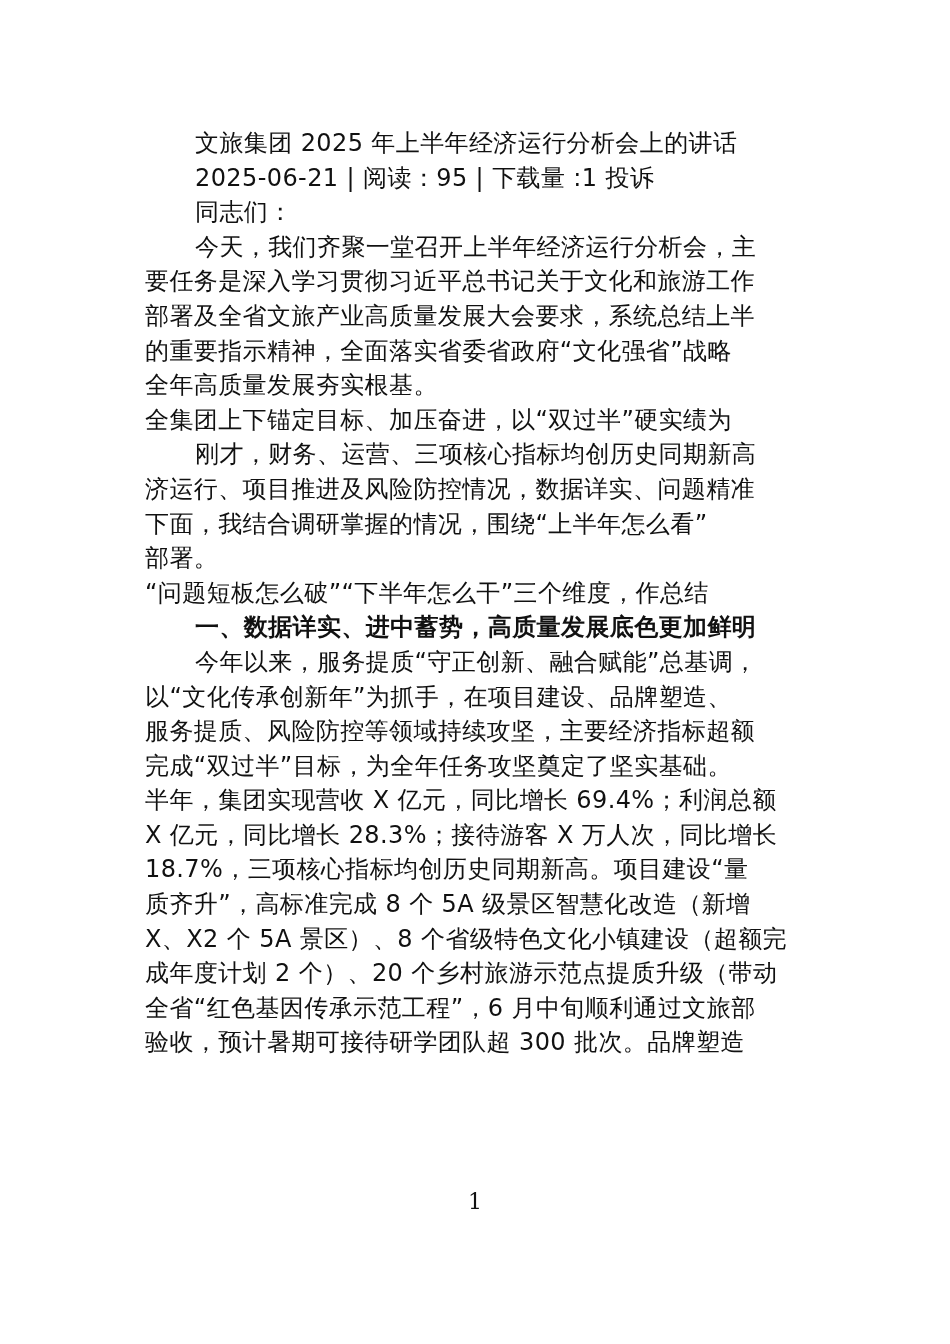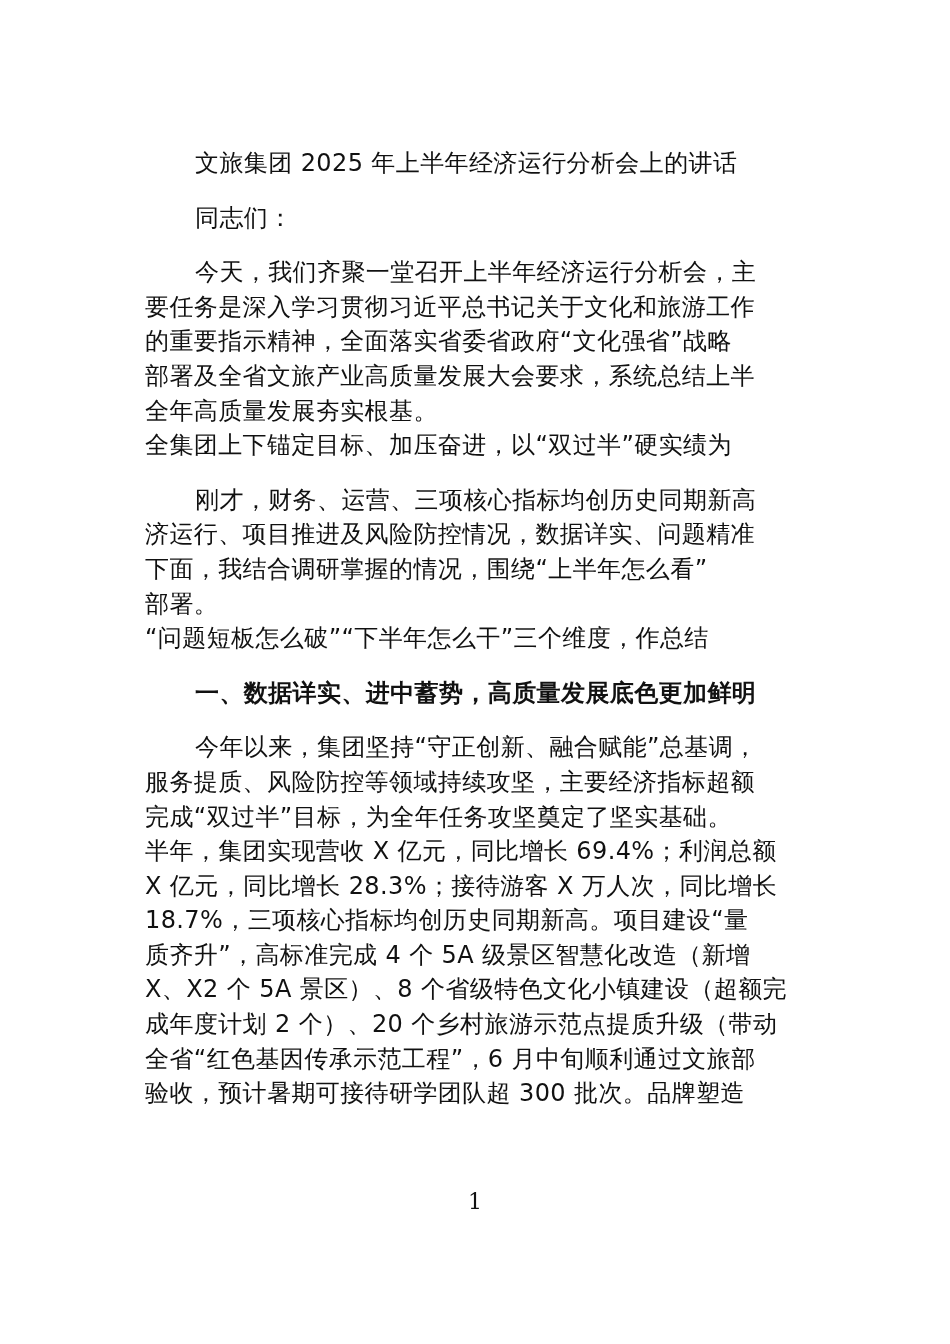--- a/index.html
+++ b/index.html
@@ -12,60 +12,69 @@
     position: absolute; left: 145px; top: 126px; width: 690px;
     font-family: "DejaVu Sans", sans-serif;
     font-size: 24px;
     color: #111111;
   }
   .line {
     height: 34.6px; line-height: 34.6px;
     white-space: nowrap;
     letter-spacing: 0.4px;
   }
-  .indent { padding-left: 50px; margin-top: 20px; }
+  .indent { padding-left: 50px; }
   .bold { font-weight: bold; }
   .page-number {
     position: absolute; left: 0; width: 950px; top: 1189px;
     text-align: center;
     font-family: "DejaVu Serif", serif;
     font-size: 22px; color: #111111;
   }
 </style>
 </head>
 <body>
 
 <div class="page">
   <div class="content">
     <div class="line indent">文旅集团 2025 年上半年经济运行分析会上的讲话</div>
+    <div class="line indent">
+      <span>2025-06-21</span>
+      <span> | </span>
+      <span>阅读：95</span>
+      <span> | </span>
+      <span>下载量 :1</span>
+      <span>投诉</span>
+    </div>
     <div class="line indent">同志们：</div>
 
     <div class="line indent">今天，我们齐聚一堂召开上半年经济运行分析会，主</div>
     <div class="line">要任务是深入学习贯彻习近平总书记关于文化和旅游工作</div>
+    <div class="line">部署及全省文旅产业高质量发展大会要求，系统总结上半</div>
     <div class="line">的重要指示精神，全面落实省委省政府“文化强省”战略</div>
-    <div class="line">部署及全省文旅产业高质量发展大会要求，系统总结上半</div>
     <div class="line">全年高质量发展夯实根基。</div>
     <div class="line">全集团上下锚定目标、加压奋进，以“双过半”硬实绩为</div>
 
     <div class="line indent">刚才，财务、运营、三项核心指标均创历史同期新高</div>
     <div class="line">济运行、项目推进及风险防控情况，数据详实、问题精准</div>
     <div class="line">下面，我结合调研掌握的情况，围绕“上半年怎么看”</div>
     <div class="line">部署。</div>
     <div class="line">“问题短板怎么破”“下半年怎么干”三个维度，作总结</div>
 
     <div class="line indent bold">一、数据详实、进中蓄势，高质量发展底色更加鲜明</div>
 
-    <div class="line indent">今年以来，集团坚持“守正创新、融合赋能”总基调，</div>
+    <div class="line indent">今年以来，服务提质“守正创新、融合赋能”总基调，</div>
+    <div class="line">以“文化传承创新年”为抓手，在项目建设、品牌塑造、</div>
     <div class="line">服务提质、风险防控等领域持续攻坚，主要经济指标超额</div>
     <div class="line">完成“双过半”目标，为全年任务攻坚奠定了坚实基础。</div>
 
     <div class="line">半年，集团实现营收 X 亿元，同比增长 69.4%；利润总额</div>
     <div class="line">X 亿元，同比增长 28.3%；接待游客 X 万人次，同比增长</div>
     <div class="line">18.7%，三项核心指标均创历史同期新高。项目建设“量</div>
-    <div class="line">质齐升”，高标准完成 4 个 5A 级景区智慧化改造（新增</div>
+    <div class="line">质齐升”，高标准完成 8 个 5A 级景区智慧化改造（新增</div>
     <div class="line">X、X2 个 5A 景区）、8 个省级特色文化小镇建设（超额完</div>
     <div class="line">成年度计划 2 个）、20 个乡村旅游示范点提质升级（带动</div>
     <div class="line">全省“红色基因传承示范工程”，6 月中旬顺利通过文旅部</div>
     <div class="line">验收，预计暑期可接待研学团队超 300 批次。品牌塑造</div>
   </div>
 
   <div class="page-number">1</div>
 </div>
 
 </body></html>

